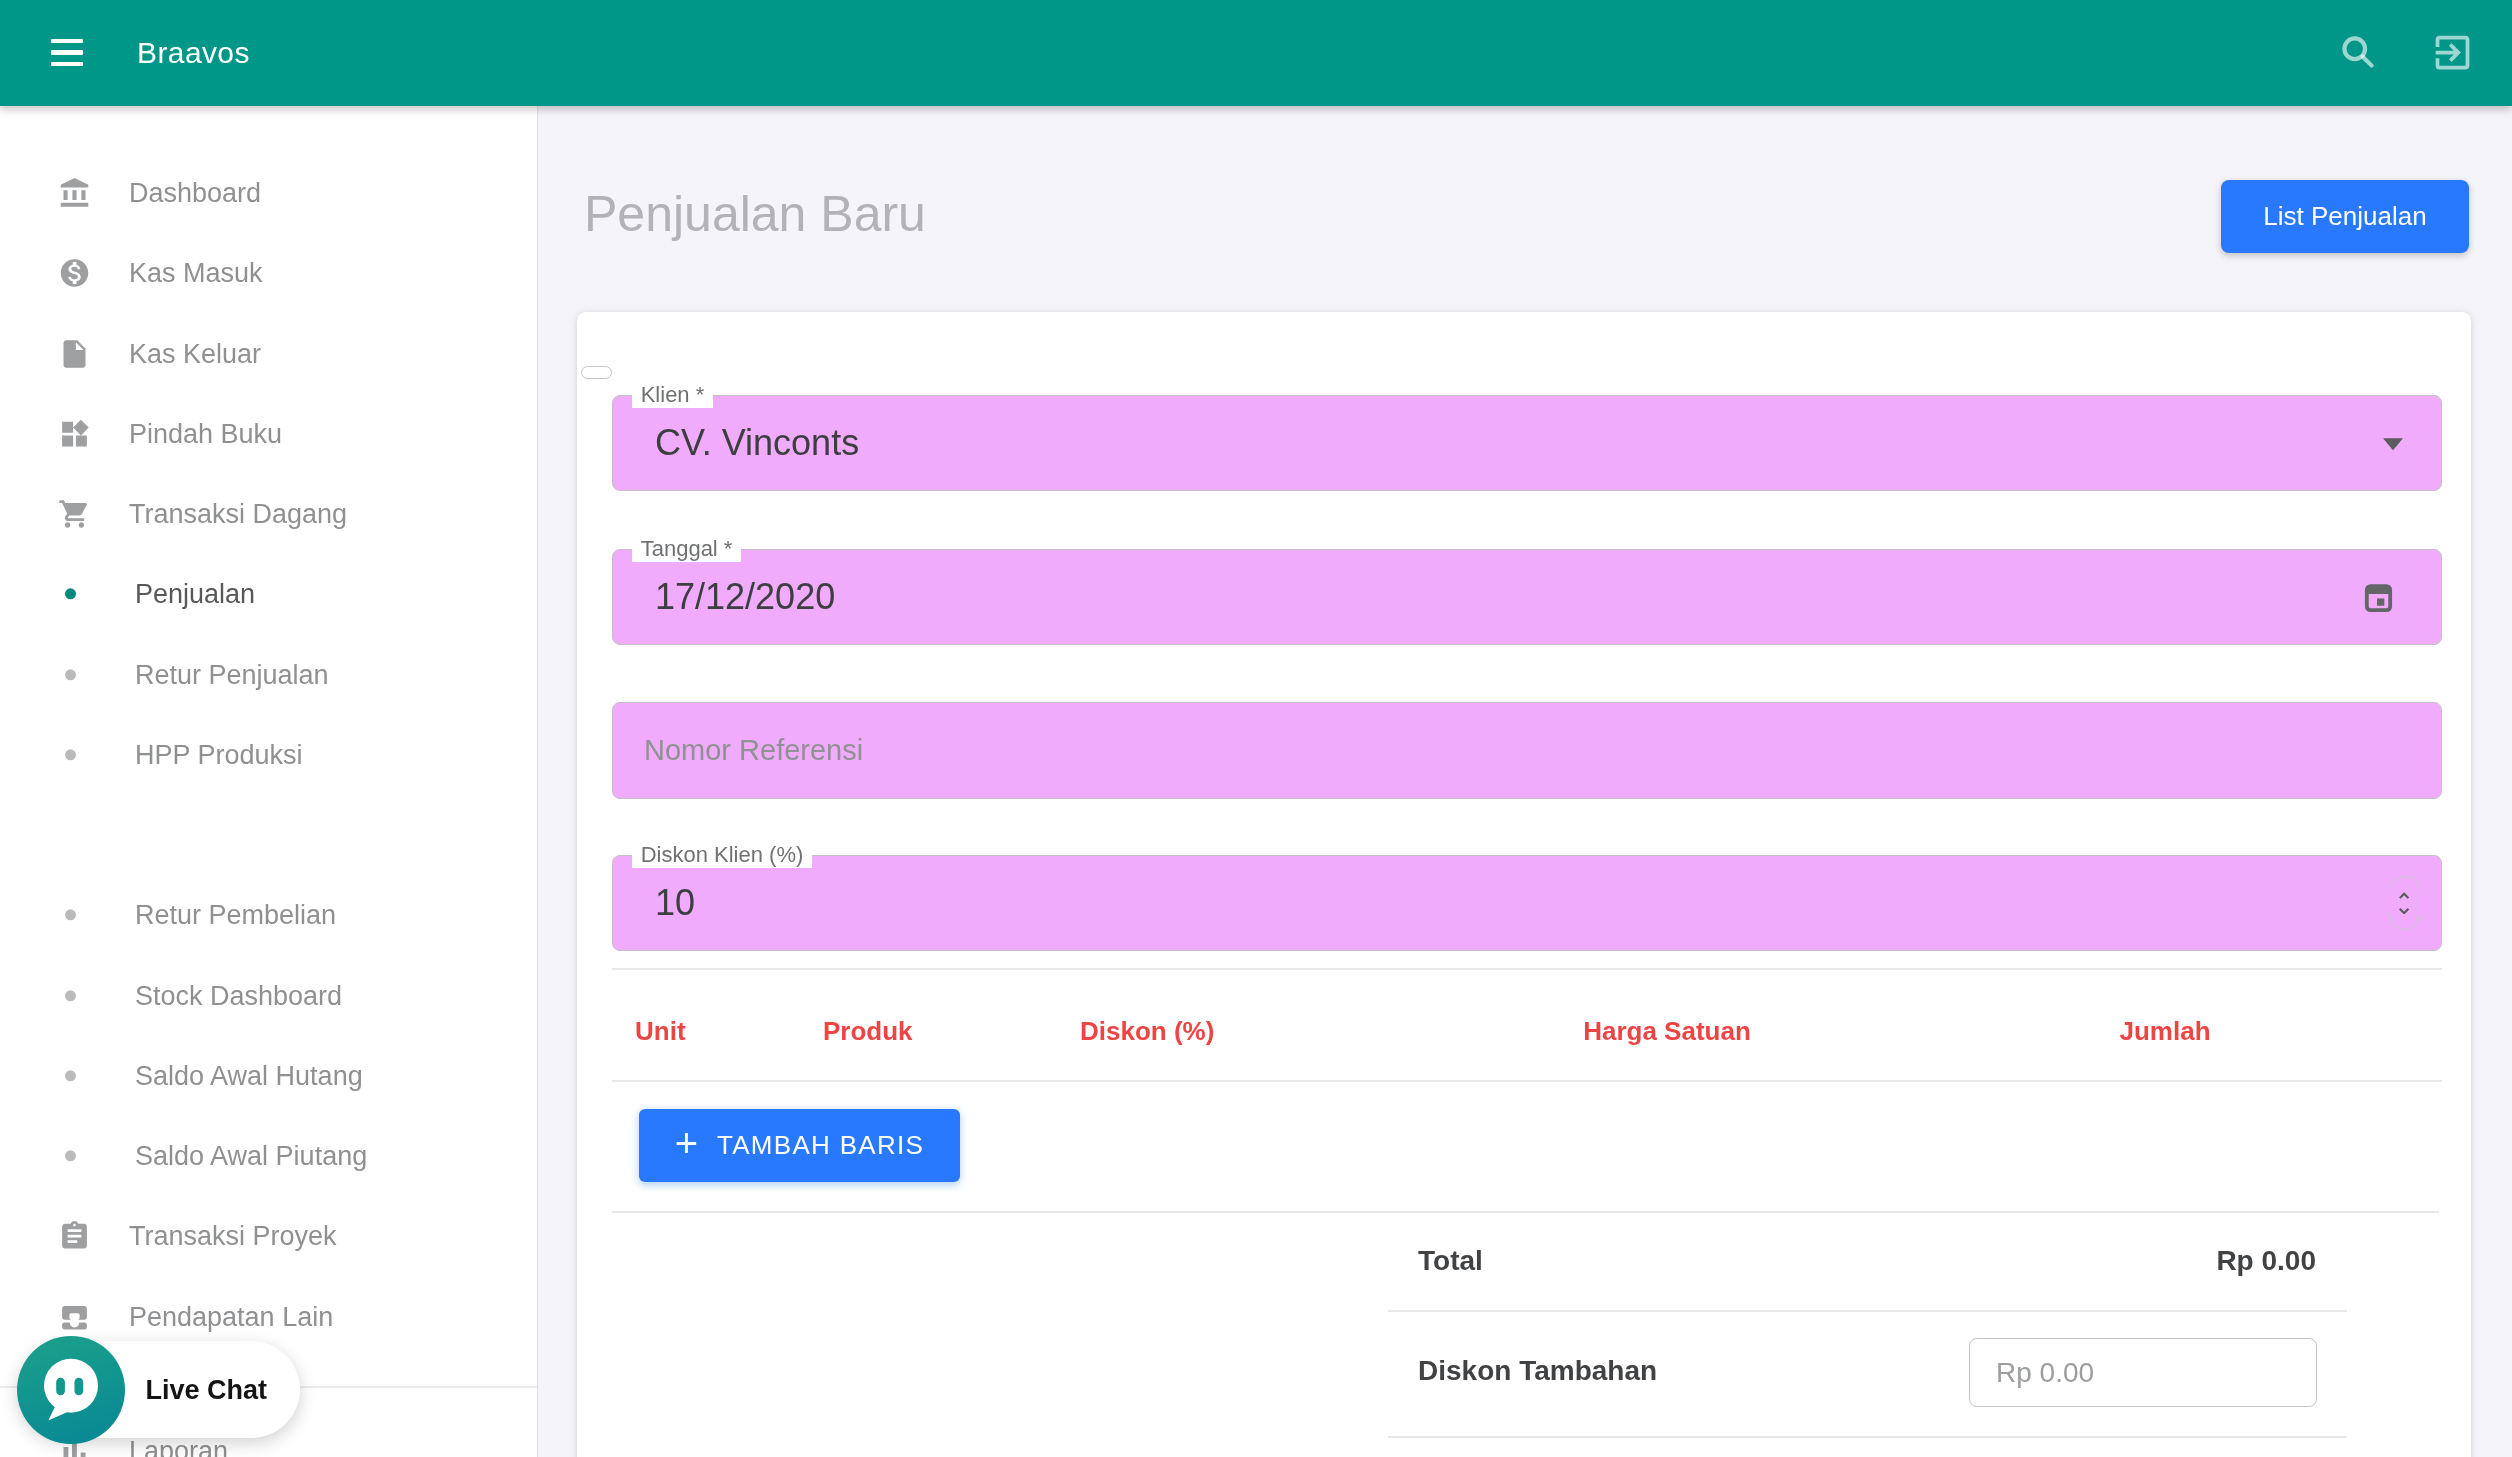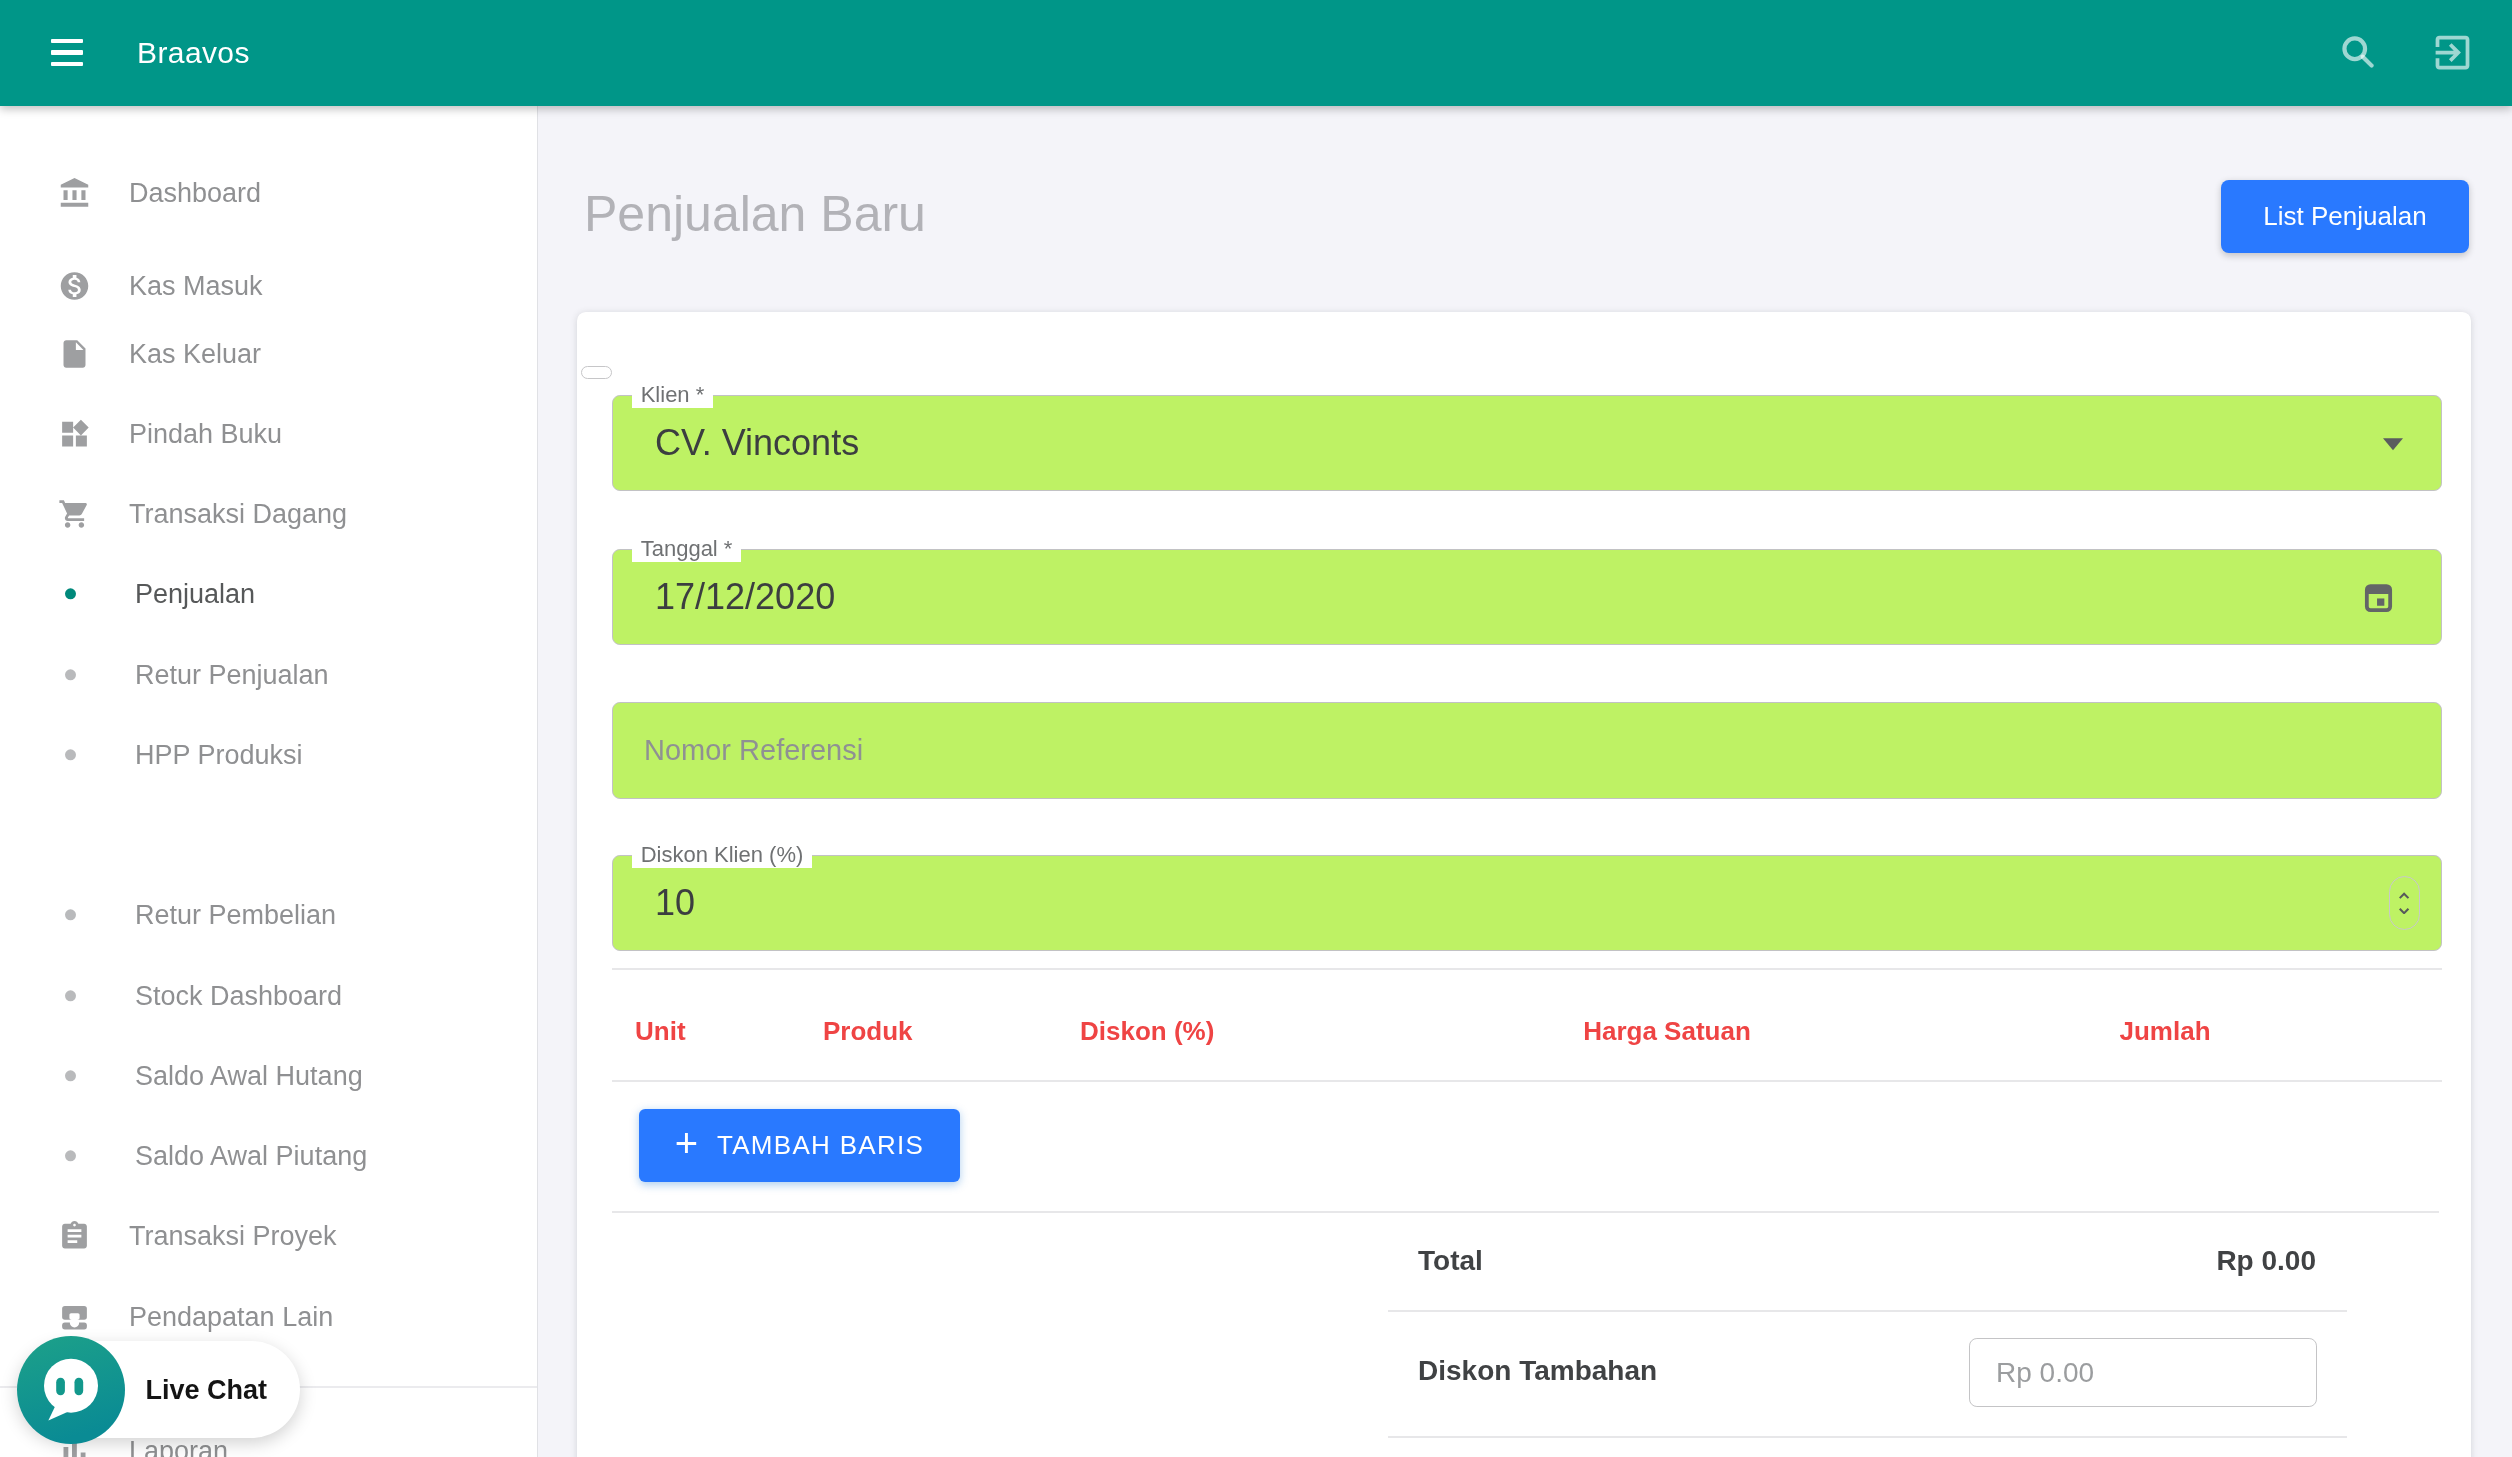--- a/index.html
+++ b/index.html
@@ -44,21 +44,21 @@
   .page-title { position:absolute; left:584px; top:185px; font-size:50px; color:#b2b2b7; z-index:5; }
   .list-btn { position:absolute; left:2221px; top:180px; width:248px; height:73px; background:#2979ff;
               border-radius:7.9px; color:#fff; font-size:26px; display:flex; align-items:center; justify-content:center;
               box-shadow:0 2.6px 7px rgba(0,0,0,.2); cursor:pointer; z-index:5; }
 
   .card { position:absolute; left:577px; top:312px; width:1894px; height:1160px; background:#ffffff;
           border-radius:8.7px 8.7px 0 0; box-shadow:0 1.7px 7px rgba(60,64,67,.18); z-index:4; }
   .pill-handle { position:absolute; left:4.4px; top:54px; width:31px; height:13px; background:#fff;
                  border:1.7px solid #c6c6c8; border-radius:7.9px; }
 
-  .field { position:absolute; left:35px; width:1830px; border:1.7px solid #c2c2c4; border-radius:7.9px; background:#bef264; }
+  .field { position:absolute; left:35px; width:1830px; border:1.7px solid #c2c2c4; border-radius:7.9px; background:#f0abfc; }
   .f-klien   { top:83px;  height:96px; cursor:pointer; }
   .f-tanggal { top:237px; height:96px; }
   .f-nomor   { top:390px; height:97px; }
   .f-diskon  { top:543px; height:96px; }
   .field-label { position:absolute; top:-14px; left:19px; background:#fff; padding:0 8.7px;
                  font-size:22px; color:#6f7173; white-space:nowrap; }
   .field-value { position:absolute; left:42px; top:50%; transform:translateY(-50%);
                  font-size:36px; color:#3c3e40; }
   .f-nomor input { position:absolute; left:31px; top:0; width:1657px; height:100%; border:none; outline:none;
                    font-family:"Liberation Sans", sans-serif; font-size:29px; color:#3c3e40; background:transparent; }
@@ -122,21 +122,21 @@
 
     <div class="nav-item" style="top:47px">
       <span class="nav-icon">
         <svg viewBox="0 0 24 24">
             <path d="M4 10h3v7H4zm6.5 0h3v7h-3zM2 19h20v3H2zm15-9h3v7h-3zm-5-9L2 6v2h20V6z"></path>
           </svg>
       </span>
       <span class="nav-label">Dashboard</span>
     </div>
 
-    <div class="nav-item" style="top:140px">
+    <div class="nav-item" style="top:127px">
       <span class="nav-icon">
         <svg viewBox="0 0 24 24">
             <path d="M12 2C6.48 2 2 6.48 2 12s4.48 10 10 10 10-4.48 10-10S17.52 2 12 2zm1.41 16.09V20h-2.67v-1.93c-1.71-.36-3.16-1.46-3.27-3.4h1.96c.1 1.05.82 1.87 2.65 1.87 1.96 0 2.4-.98 2.4-1.59 0-.83-.44-1.61-2.67-2.14-2.48-.6-4.18-1.62-4.18-3.67 0-1.72 1.39-2.84 3.11-3.21V4h2.67v1.95c1.86.45 2.79 1.86 2.85 3.39H14.3c-.05-1.11-.64-1.87-2.22-1.87-1.5 0-2.4.68-2.4 1.64 0 .84.65 1.39 2.67 1.91s4.18 1.39 4.18 3.91c-.01 1.83-1.38 2.83-3.12 3.16z"></path>
           </svg>
       </span>
       <span class="nav-label">Kas Masuk</span>
     </div>
 
     <div class="nav-item" style="top:208px">
       <span class="nav-icon">

